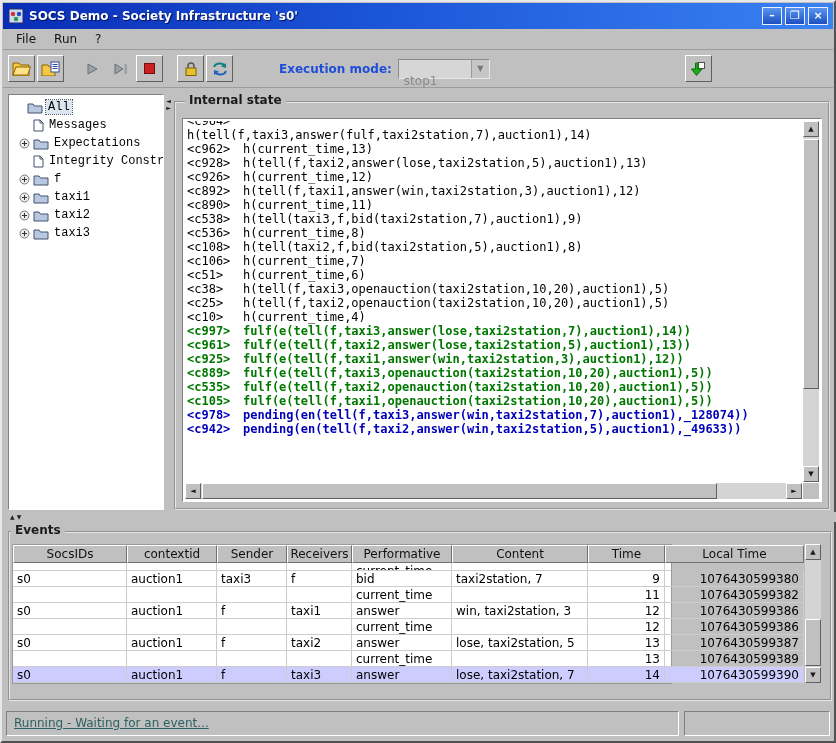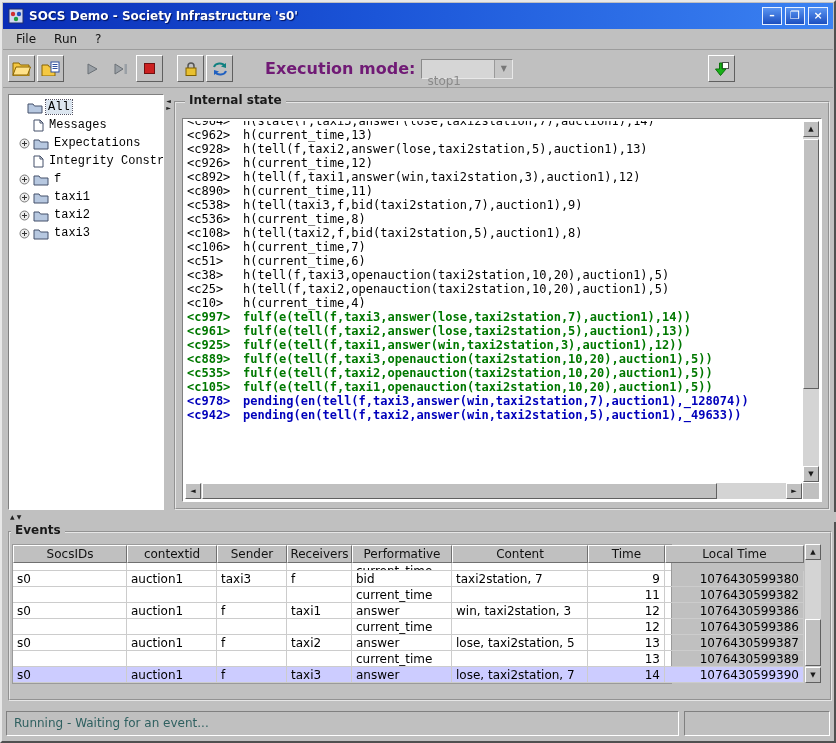--- a/index.html
+++ b/index.html
@@ -21,21 +21,21 @@
   .menu-item { padding:2px 9px; font-size:12px; color:#111; }
 
   
   .toolbar { position:absolute; top:48px; left:1px; right:1px; height:38px; background:#c0c0c0;
     display:flex; align-items:center; padding:0 5px; border-bottom:1px solid #9c9c9c; }
   .tb-btn { width:27px; height:27px; display:flex; align-items:center; justify-content:center;
     background:#c0c0c0; margin-right:2px; }
   .tb-btn.enabled { border:1px solid; border-color:#ffffff #606060 #606060 #ffffff; }
   .tb-btn.flat { border:1px solid transparent; }
   .tb-sep { width:12px; height:27px; }
-  .exec-label { font-weight:bold; font-size:16px; margin-left:30px; color:#701a75; }
+  .exec-label { font-weight:bold; font-size:12px; margin-left:44px; color:#1d4ed8; }
   .combo { width:92px; height:20px; margin-left:6px; background:#d6d6d6; display:flex;
     border:1px solid; border-color:#8a8a8a #e8e8e8 #e8e8e8 #8a8a8a; }
   .combo-text { flex:1; color:#8a8a8a; font-size:12px; padding:14px 5px; white-space:nowrap; overflow:hidden; }
   .combo-arrow { width:18px; background:#c6c6c6; border-left:1px solid #9a9a9a; color:#777;
     font-size:8px; text-align:center; line-height:18px; }
   .apply-btn { margin-left:195px; }
 
   
   .tree-panel { position:absolute; left:6px; top:92px; width:156px; height:416px; background:#fff;
     border:1px solid; border-color:#808080 #ffffff #ffffff #808080; padding:3px 1px; overflow:hidden;font-family:Liberation Mono, monospace; }
@@ -55,21 +55,21 @@
   .state-panel { position:absolute; left:170px; top:90px; width:660px; height:420px; }
   .t-box { position:absolute; left:2px; right:2px; top:9px; bottom:2px;
     border:2px groove #e6e6e6; }
   .t-label { position:absolute; top:1px; left:13px; background:#c0c0c0; padding:0 4px;
     font-weight:bold; font-size:12px; color:#1a1a1a; }
   .state-view { position:absolute; left:10px; top:26px; right:10px; bottom:10px; background:#fff;
     border:1px solid; border-color:#808080 #ffffff #ffffff #808080; }
   .state-lines { position:absolute; left:4px; top:2px; right:20px; bottom:20px; overflow:hidden;
     font-family:"DejaVu Sans Mono","Liberation Mono",monospace; font-size:12px; line-height:14px; }
   .state-line { display:flex; white-space:pre; }
-  .state-line.clipped { margin-top:-7px; }
+  .state-line.clipped { margin-top:-7px;flex-direction:column; }
   .sl-tag { width:56px; flex:none; }
   .type-h { color:#000; }
   .type-fulf { color:#007800; font-weight:bold; }
   .type-pending { color:#0000bb; font-weight:bold; }
 
   
   .sb-v { position:absolute; top:2px; bottom:19px; right:2px; width:16px; display:flex; flex-direction:column; }
   .sb-h { position:absolute; left:2px; right:19px; bottom:2px; height:16px; display:flex; }
   .sb-btn { width:16px; height:16px; flex:none; background:#c0c0c0; border:1px solid;
     border-color:#ffffff #606060 #606060 #ffffff; font-size:7px; color:#1a1a1a;
@@ -93,21 +93,21 @@
   .ev-cell.num { text-align:right; }
   .ev-row.selected .ev-cell { background:#ccccff; }
   .ev-row.partial { height:8px; overflow:hidden; }
   .ev-row.partial .ev-cell { height:8px; }
   .ev-row.partial .cv { display:inline-block; margin-top:-7px; }
   .ev-sb { position:absolute; left:799px; top:22px; width:16px; height:139px; display:flex; flex-direction:column; }
 
   
   .statusbar { position:absolute; left:4px; right:4px; bottom:5px; height:25px; display:flex; gap:5px; }
   .status-main { flex:1; background:#c0c0c0; border:1px solid; border-color:#808080 #ffffff #ffffff #808080;
-    padding:4px 7px; font-size:12px; color:#2f6060; white-space:nowrap; overflow:hidden; }
+    padding:4px 7px; font-size:12px; color:#2f6060; white-space:nowrap; overflow:hidden;text-decoration:underline; }
   .status-side { width:146px; background:#c0c0c0; border:1px solid; border-color:#808080 #ffffff #ffffff #808080; }
 </style>
 </head>
 <body>
 
 <div class="window">
 
   <div class="titlebar">
     <span style="display:inline-flex;">
       <svg width="16" height="16">
@@ -311,21 +311,21 @@
   <div class="v-divider">
     <span class="ot">◄</span>
     <span class="ot">►</span>
   </div>
 
   <div class="state-panel">
     <div class="t-box"></div>
     <span class="t-label">Internal state</span>
     <div class="state-view">
       <div class="state-lines">
-          <div class="state-line type-h clipped"><span class="sl-tag">&lt;c964&gt;</span><span class="sl-text">h(state(f,taxi3,answer(lose,taxi2station,7),auction1),14)</span></div>
+          <div class="state-line type-h clipped"><span class="sl-tag">&lt;c964&gt;</span><span class="sl-text">h(tell(f,taxi3,answer(fulf,taxi2station,7),auction1),14)</span></div>
           <div class="state-line type-h"><span class="sl-tag">&lt;c962&gt;</span><span class="sl-text">h(current_time,13)</span></div>
           <div class="state-line type-h"><span class="sl-tag">&lt;c928&gt;</span><span class="sl-text">h(tell(f,taxi2,answer(lose,taxi2station,5),auction1),13)</span></div>
           <div class="state-line type-h"><span class="sl-tag">&lt;c926&gt;</span><span class="sl-text">h(current_time,12)</span></div>
           <div class="state-line type-h"><span class="sl-tag">&lt;c892&gt;</span><span class="sl-text">h(tell(f,taxi1,answer(win,taxi2station,3),auction1),12)</span></div>
           <div class="state-line type-h"><span class="sl-tag">&lt;c890&gt;</span><span class="sl-text">h(current_time,11)</span></div>
           <div class="state-line type-h"><span class="sl-tag">&lt;c538&gt;</span><span class="sl-text">h(tell(taxi3,f,bid(taxi2station,7),auction1),9)</span></div>
           <div class="state-line type-h"><span class="sl-tag">&lt;c536&gt;</span><span class="sl-text">h(current_time,8)</span></div>
           <div class="state-line type-h"><span class="sl-tag">&lt;c108&gt;</span><span class="sl-text">h(tell(taxi2,f,bid(taxi2station,5),auction1),8)</span></div>
           <div class="state-line type-h"><span class="sl-tag">&lt;c106&gt;</span><span class="sl-text">h(current_time,7)</span></div>
           <div class="state-line type-h"><span class="sl-tag">&lt;c51&gt;</span><span class="sl-text">h(current_time,6)</span></div>

